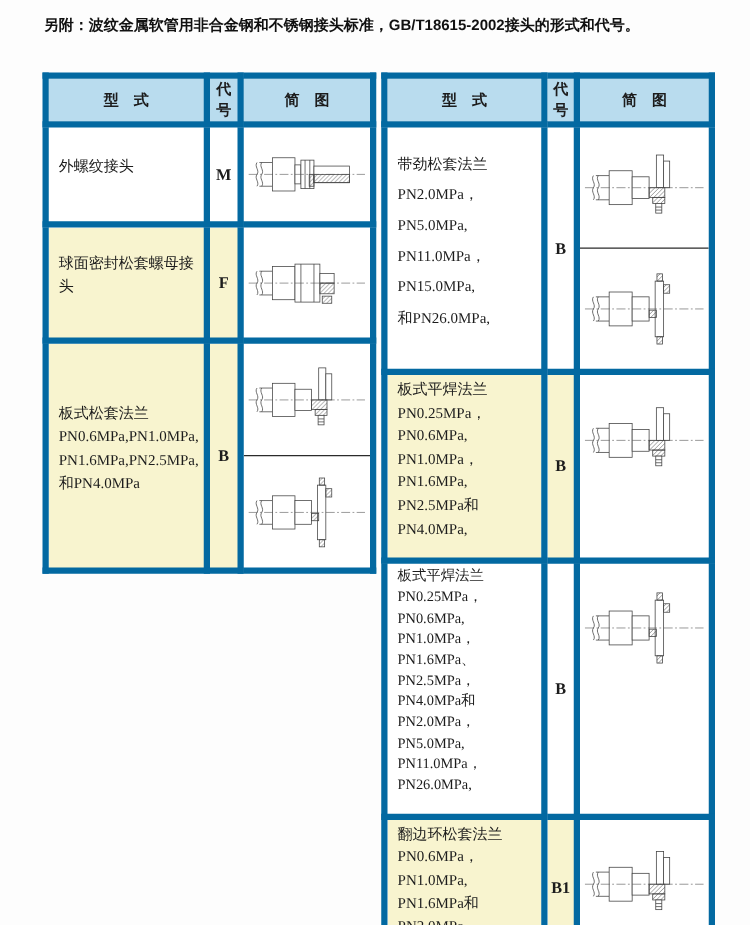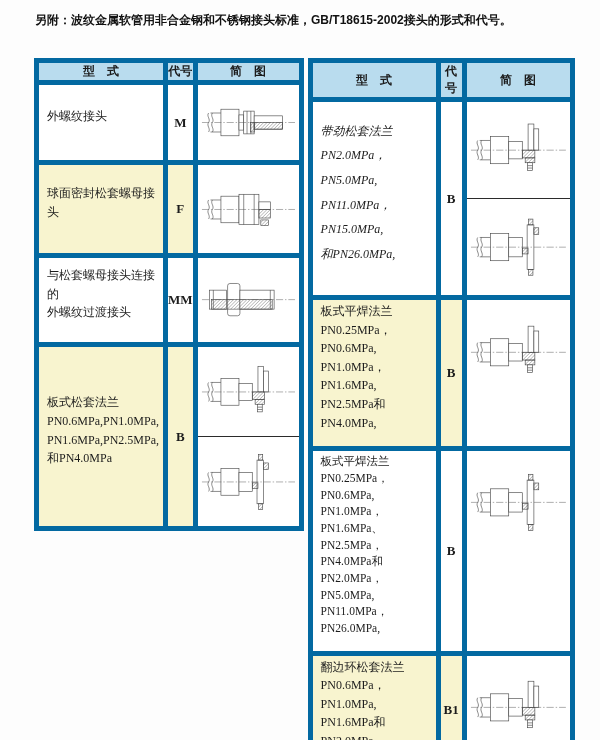--- a/index.html
+++ b/index.html
@@ -5,21 +5,21 @@
   html,body{margin:0;padding:0;}
   body{width:600px;height:740px;background:#fdfdfd;font-family:"Liberation Serif",serif;color:#1c1c1c;overflow:hidden;}
   .page{position:relative;width:600px;height:740px;background:#fdfdfd;}
   .caption{position:absolute;left:35px;top:12px;font-family:"Liberation Sans",sans-serif;font-weight:bold;font-size:12px;color:#111;white-space:nowrap;text-align:center;}
   .tables{position:absolute;left:34px;top:58px;display:flex;gap:4px;align-items:flex-start;}
   table{border-collapse:collapse;background:#fff;table-layout:fixed;border:2px solid #1a1a1a;}
   th,td{border:5px solid #0369a1;overflow:hidden;}
   th{background:var(--hd,#b9dcee);font-size:12px;font-weight:bold;text-align:center;padding:0;}
   td.c1{font-size:12px;padding:2px 4px 14px 8px;line-height:1.55;white-space:pre-line;vertical-align:middle;margin-top:37px;}
   td.c1.tight{font-size:11.5px;line-height:1.45;}
-  td.c1.roomy{line-height:2.05;font-style:italic;}
+  td.c1.roomy{line-height:2.05;}
   td.c2{text-align:center;font-weight:bold;font-size:13px;vertical-align:middle;padding:0;}
   td.dg{padding:0;background:#fff;vertical-align:top;}
   tr.hl td.c1, tr.hl td.c2{background:var(--hl,#f8f4cf);}
   .d{display:flex;align-items:center;justify-content:center;overflow:hidden;}
   .d + .d{border-top:1px solid #2b2b2b;}
   .d svg{width:94%;height:92%;}
 </style>
 </head>
 <body style="background: rgb(253, 253, 253);">
 
@@ -92,45 +92,20 @@
                     <line x1="112" y1="28" x2="112" y2="92"></line>
                     <rect x="122" y="44" width="24" height="16"></rect>
                     <rect x="122" y="60" width="24" height="18" fill="url(#hx)"></rect>
                     <rect x="126" y="82" width="16" height="12" fill="url(#hx)"></rect>
                   </g>
                   <line x1="2" y1="60" x2="198" y2="60" stroke="#555" stroke-width="1" stroke-dasharray="15 4 3 4"></line>
                 </svg>
               </div>
         </td>
       </tr>
-      <tr style="height:86px">
-        <td class="c1">与松套螺母接头连接的
-外螺纹过渡接头</td>
-        <td class="c2">MM</td>
-        <td class="dg">
-          <div class="d" style="height:84px">
-                <svg xmlns="http://www.w3.org/2000/svg" viewBox="0 0 200 120" preserveAspectRatio="xMidYMid meet">
-                  <defs>
-                    <pattern id="hx" width="5" height="5" patternUnits="userSpaceOnUse" patternTransform="rotate(45)">
-                      <line x1="0" y1="0" x2="0" y2="5" stroke="#4a4a4a" stroke-width="1.3"></line>
-                    </pattern>
-                  </defs>
-                  <g stroke="#454545" stroke-width="1.3" fill="#fff">
-                    <rect x="18" y="40" width="36" height="40"></rect>
-                    <line x1="26" y1="40" x2="26" y2="80"></line>
-                    <rect x="56" y="26" width="26" height="68" rx="5"></rect>
-                    <rect x="82" y="40" width="72" height="40"></rect>
-                    <line x1="146" y1="40" x2="146" y2="80"></line>
-                    <rect x="22" y="60" width="128" height="20" fill="url(#hx)"></rect>
-                  </g>
-                  <line x1="2" y1="60" x2="198" y2="60" stroke="#555" stroke-width="1" stroke-dasharray="15 4 3 4"></line>
-                </svg>
-              </div>
-        </td>
-      </tr>
       <tr style="height:149px" class="hl">
         <td class="c1">板式松套法兰
 PN0.6MPa,PN1.0MPa,
 PN1.6MPa,PN2.5MPa,
 和PN4.0MPa</td>
         <td class="c2">B</td>
         <td class="dg">
           <div class="d" style="height:89px">
                 <svg xmlns="http://www.w3.org/2000/svg" viewBox="0 0 200 120" preserveAspectRatio="xMidYMid meet">
                   <defs>

